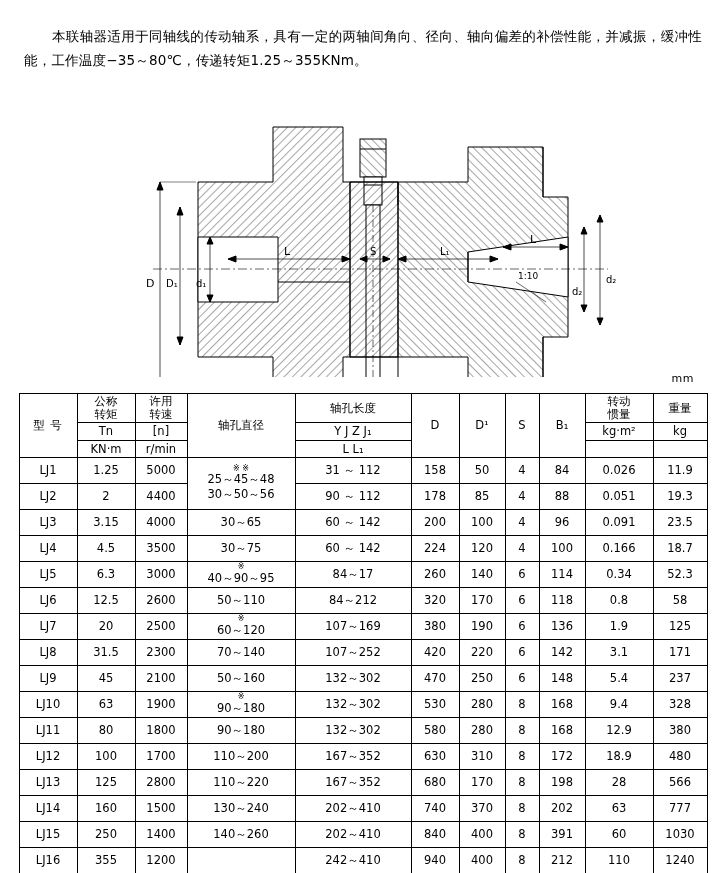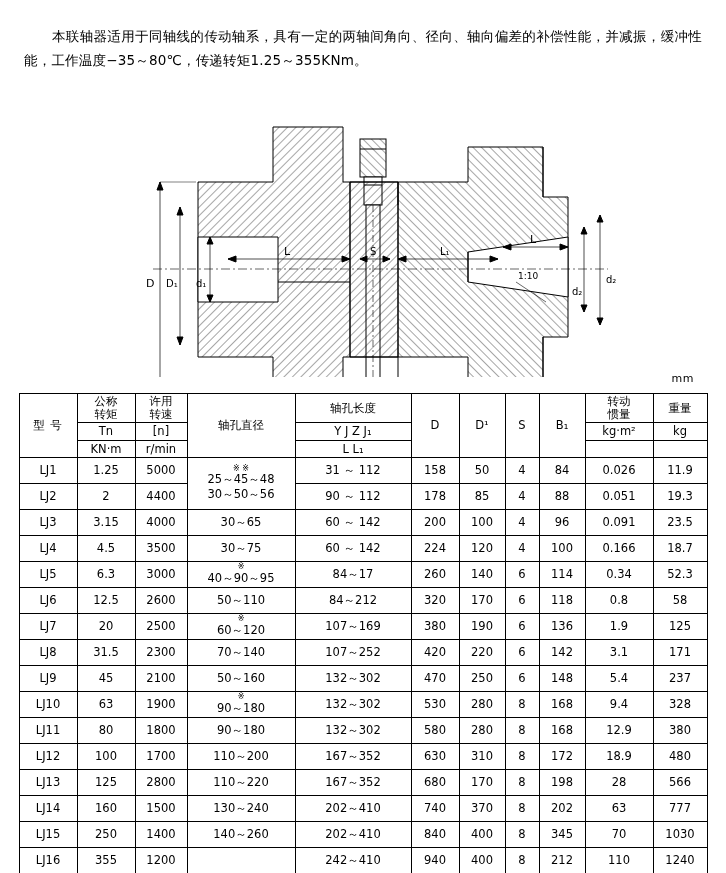--- a/index.html
+++ b/index.html
@@ -463,22 +463,22 @@
           <td>LJ15</td>
           <td>250</td>
           <td>1400</td>
           <td>
             <div>140～260</div>
           </td>
           <td>202～410</td>
           <td>840</td>
           <td>400</td>
           <td>8</td>
-          <td>345</td>
-          <td>70</td>
+          <td>391</td>
+          <td>60</td>
           <td>1030</td>
         </tr>
         <tr>
           <td>LJ16</td>
           <td>355</td>
           <td>1200</td>
           <td></td>
           <td>242～410</td>
           <td>940</td>
           <td>400</td>

